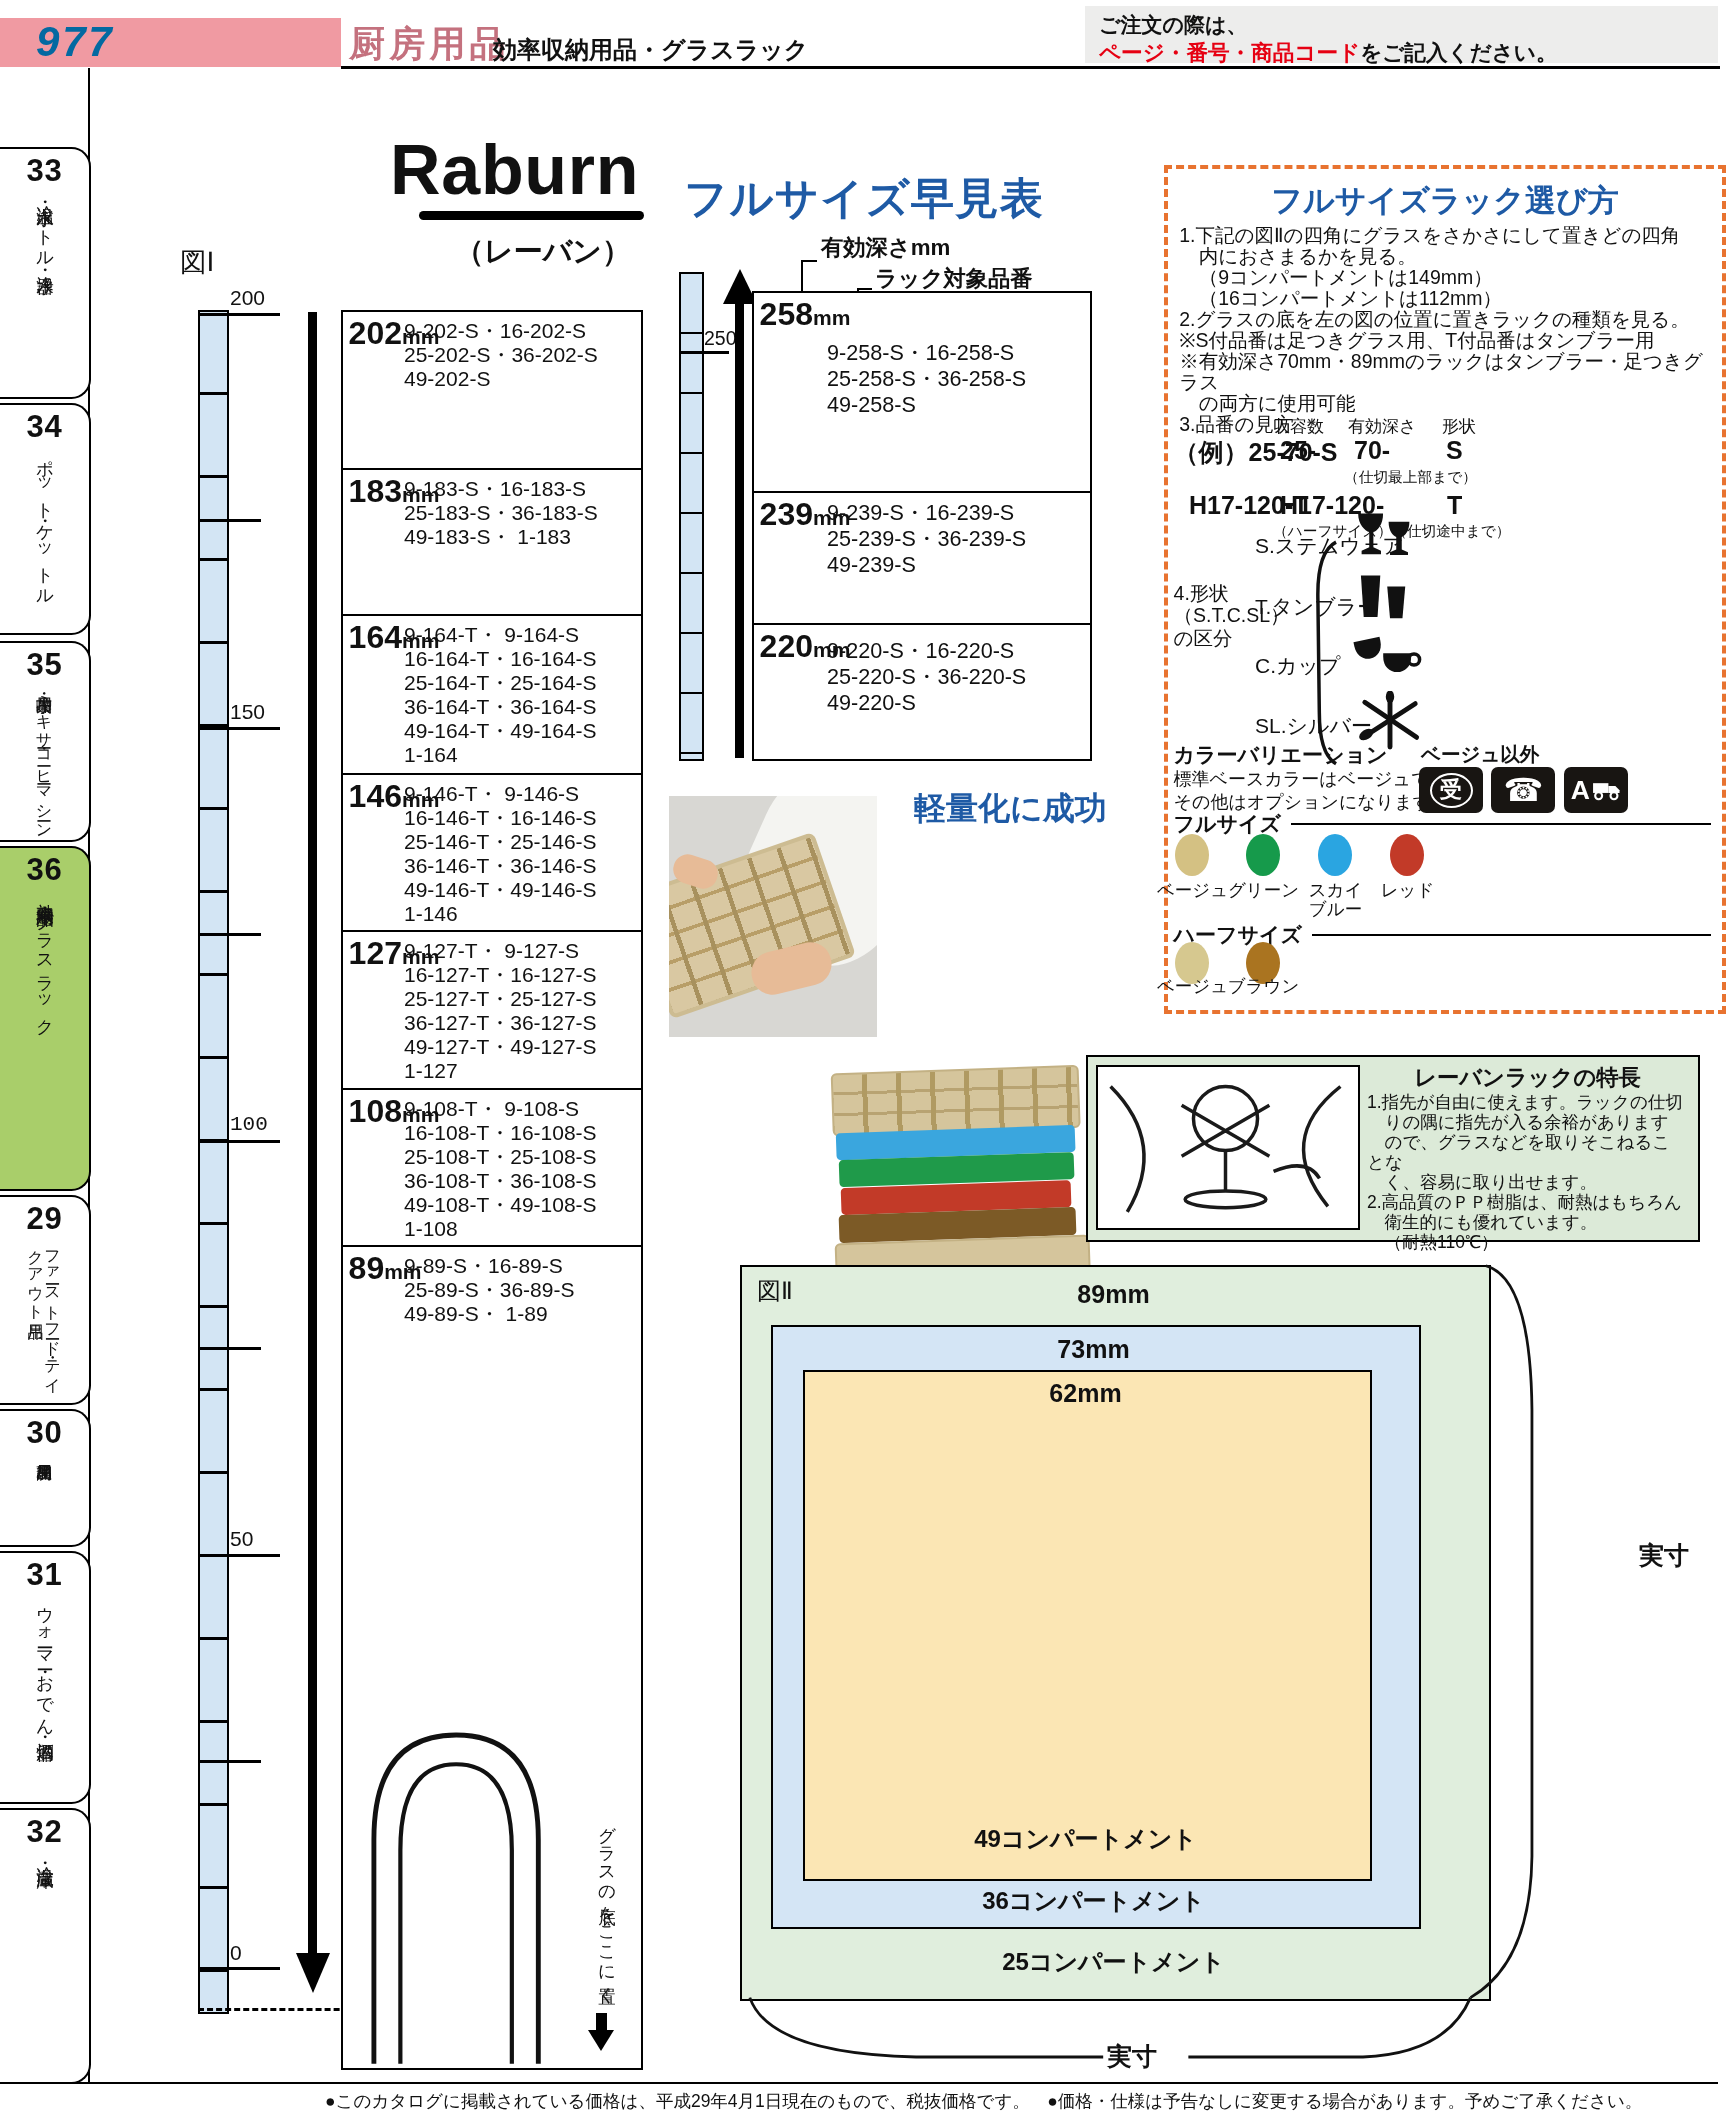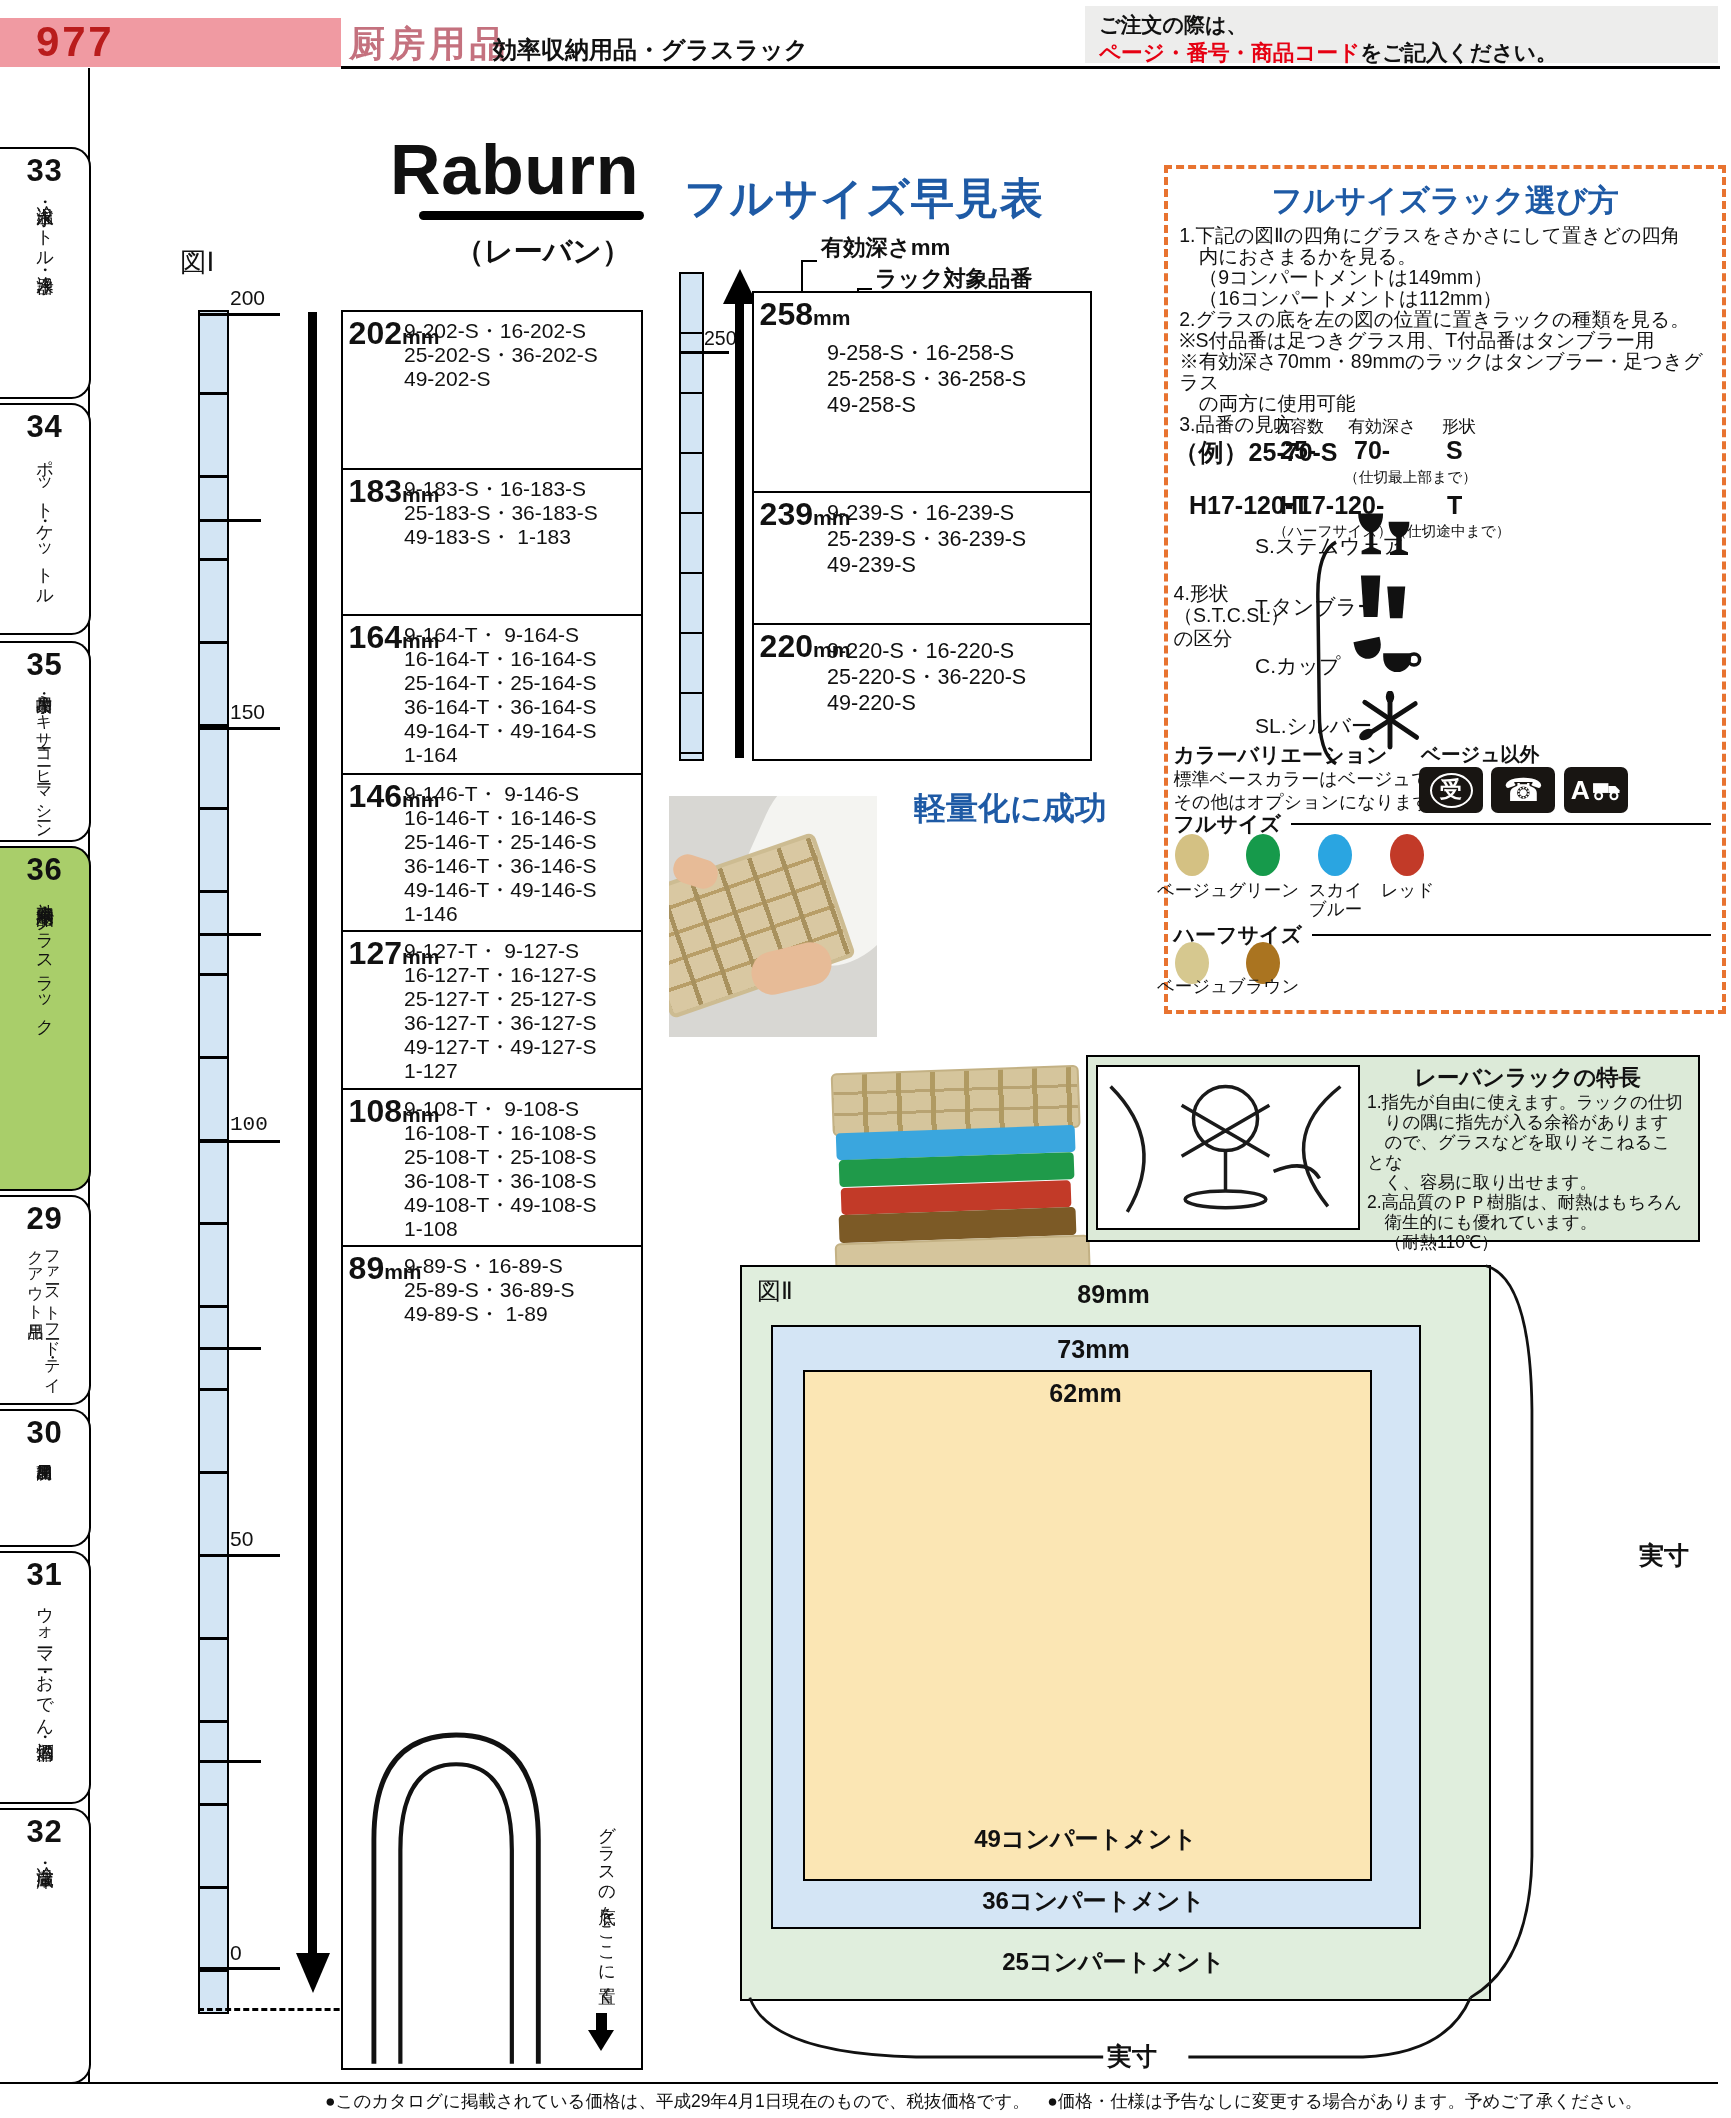--- a/index.html
+++ b/index.html
@@ -4,21 +4,21 @@
 <style>
   html,body{margin:0;padding:0;background:#fff;}
   .page{position:relative;width:1731px;height:2119px;background:#fff;overflow:hidden;
         font-family:"Liberation Sans",sans-serif;color:#111;}
   .abs{position:absolute;}
   .pre{white-space:pre-line;}
   .b{font-weight:bold;}
   .vtext{writing-mode:vertical-rl;text-orientation:upright;}
   
   .pink-block{left:0;top:17.5px;width:341px;height:49px;background:#f09aa2;}
-  .page-num{left:36px;top:18px;font-size:42px;font-weight:bold;color:#b91c1c;letter-spacing:2.8px;}
+  .page-num{left:36px;top:18px;font-size:42px;font-weight:bold;color:#0369a1;letter-spacing:2.8px;font-style:italic;}
   .cat-title{left:349px;top:19.5px;font-size:36px;font-weight:bold;color:#c4717e;letter-spacing:4.2px;}
   .subcat{left:493px;top:34px;font-size:24px;font-weight:bold;color:#111;}
   .header-line{left:341px;top:66px;width:1379px;height:2.8px;background:#000;}
   .order-box{left:1085px;top:5.6px;width:633px;height:57px;background:#ededec;}
   .order-l1{left:14px;top:5.6px;font-size:21px;font-weight:bold;}
   .order-l2{left:14px;top:32px;font-size:21.6px;font-weight:bold;}
   .red{color:#e60012;}
   
   .side-line{left:88px;top:68px;width:2.1px;height:2014px;background:#000;}
   .tab{left:0;width:89px;background:#fff;border:2.1px solid #000;border-left:none;

